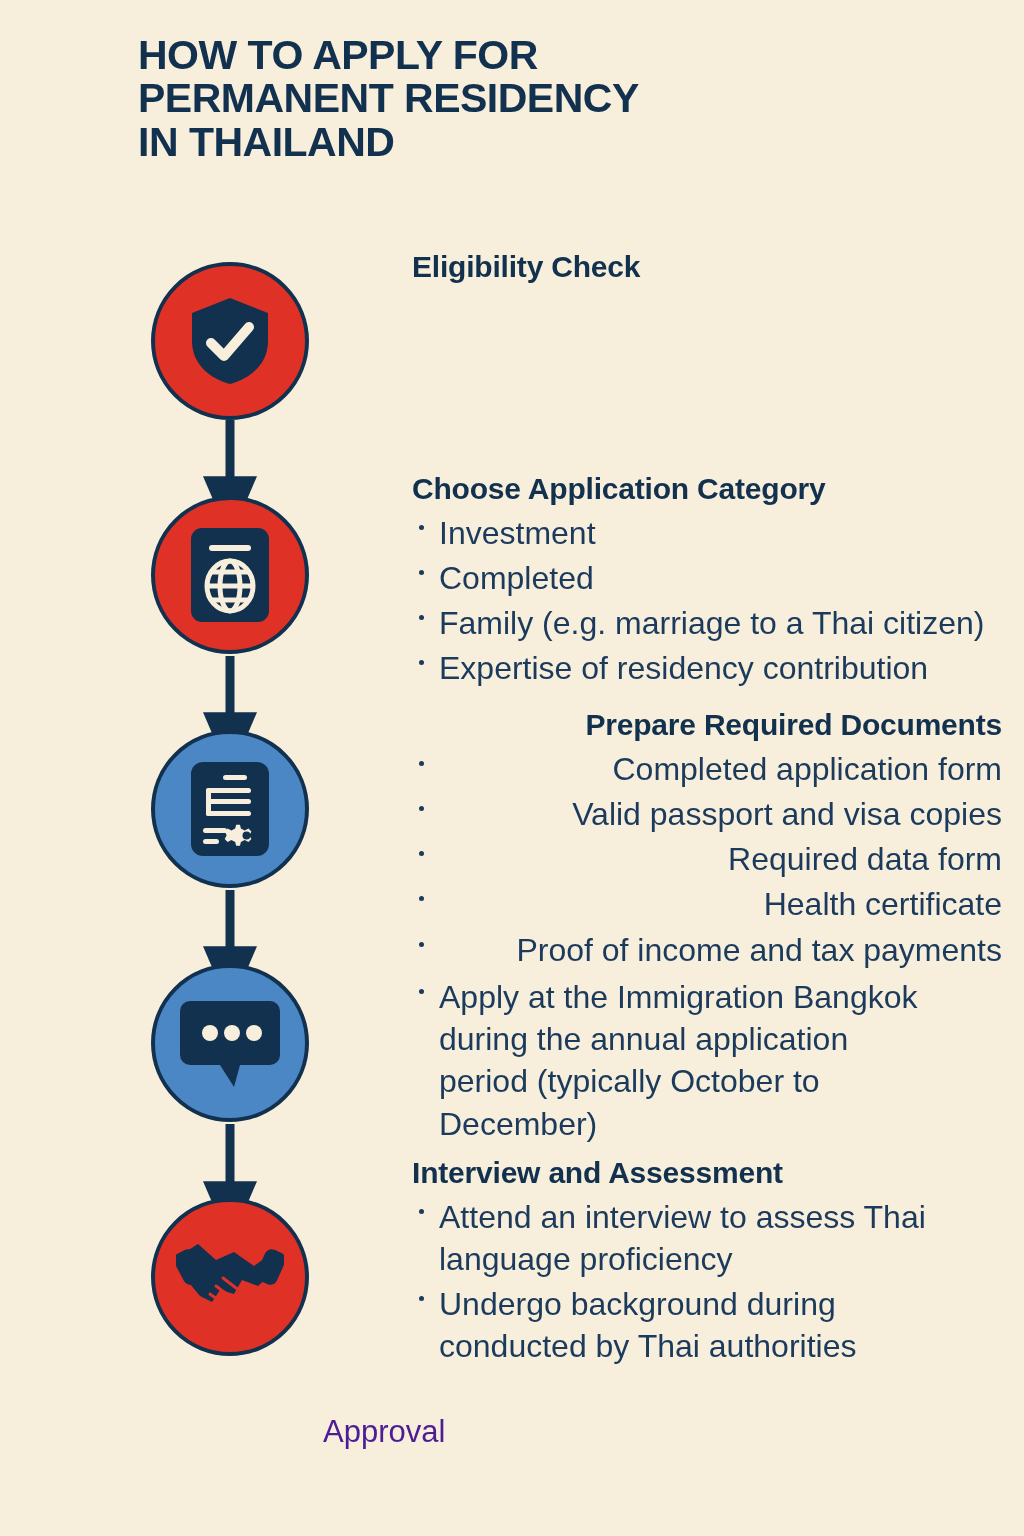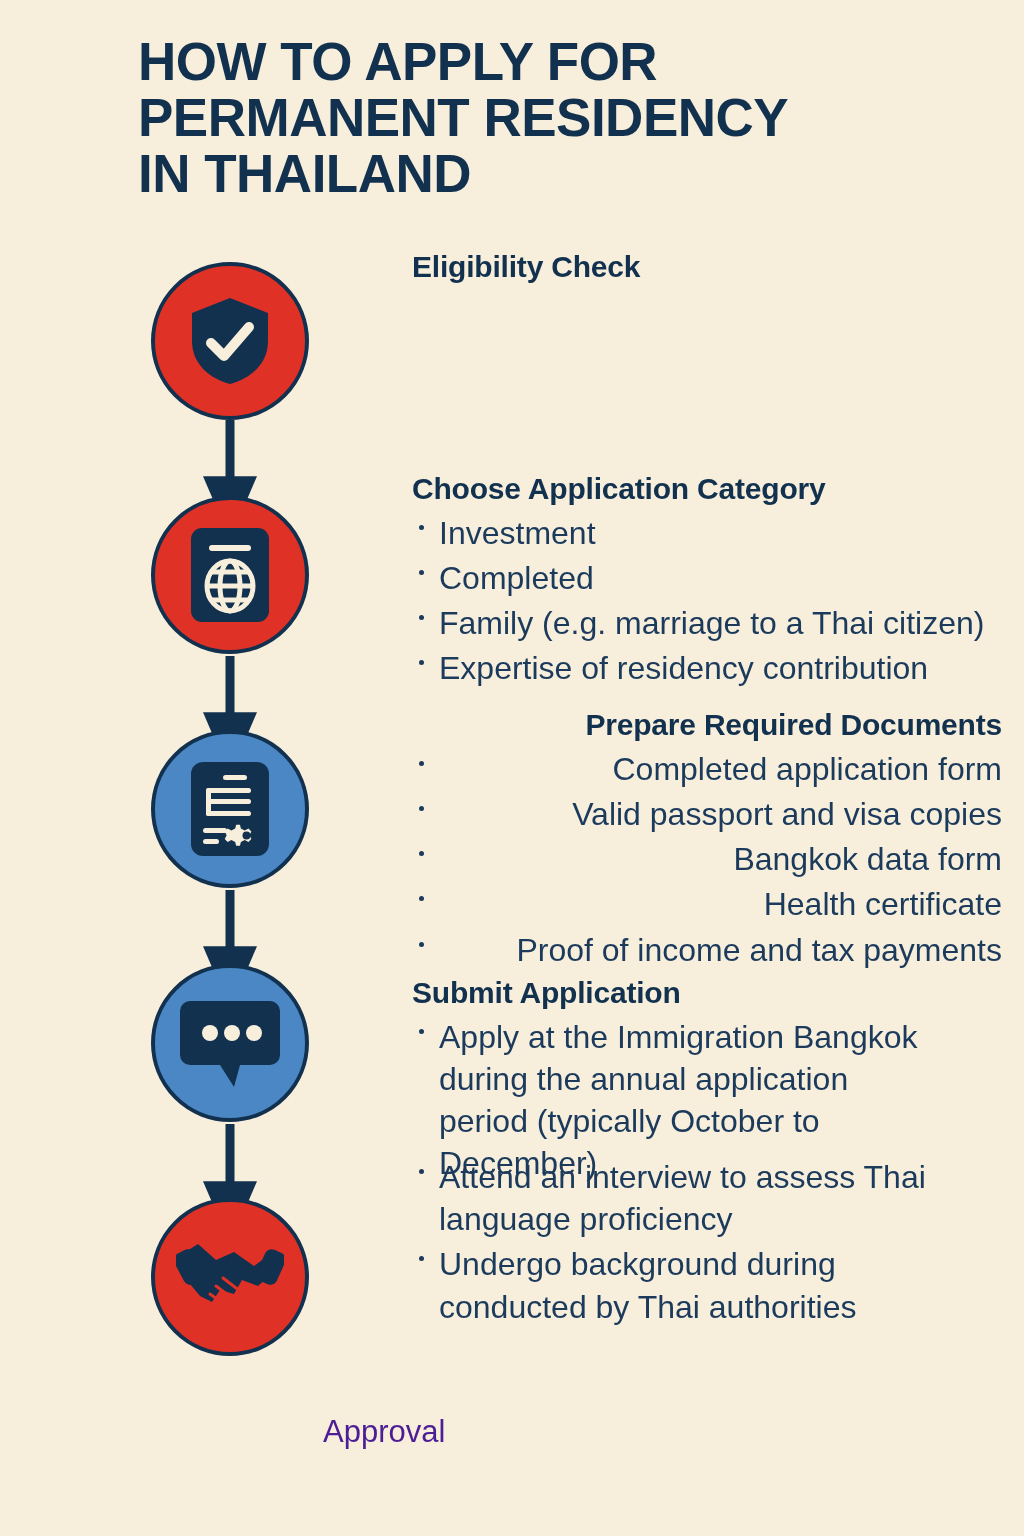--- a/index.html
+++ b/index.html
@@ -14,21 +14,21 @@
     width:1024px; height:1536px;
     background:#f7efdc;
     overflow:hidden;
   }
 
   
   #title{
     position:absolute;
     left:138px; top:34px;
     width:780px;
-    font-size:53px;
+    font-size:41px;
     font-weight:bold;
     line-height:1.06;
     letter-spacing:-0.5px;
     color:#12314f;
     text-transform:uppercase;
     white-space:pre-line;
   }
 
   
   #rail{
@@ -200,34 +200,34 @@
       <li>Family (e.g. marriage to a Thai citizen)</li>
       <li>Expertise of residency contribution</li>
     </ul>
   </div>
 
   <div class="block" style="left:376px; top:708px; width:590px;text-align:right;">
     <h2>Prepare Required Documents</h2>
     <ul>
       <li>Completed application form</li>
       <li>Valid passport and visa copies</li>
-      <li>Bangkok data form</li>
+      <li>Required data form</li>
       <li>Health certificate</li>
       <li>Proof of income and tax payments</li>
     </ul>
   </div>
 
   <div class="block" style="left:376px; top:976px; width:530px;">
-    <h2>Submit Application</h2>
     <ul>
       <li>Apply at the Immigration Bangkok during the annual application period (typically October to December)</li>
     </ul>
   </div>
 
   <div class="block" style="left:376px; top:1156px; width:580px;">
+    <h2>Interview and Assessment</h2>
     <ul>
       <li>Attend an interview to assess Thai language proficiency</li>
       <li>Undergo background during conducted by Thai authorities</li>
     </ul>
   </div>
 
   <div id="approval">
     <h2>Approval</h2>
   </div>
 

